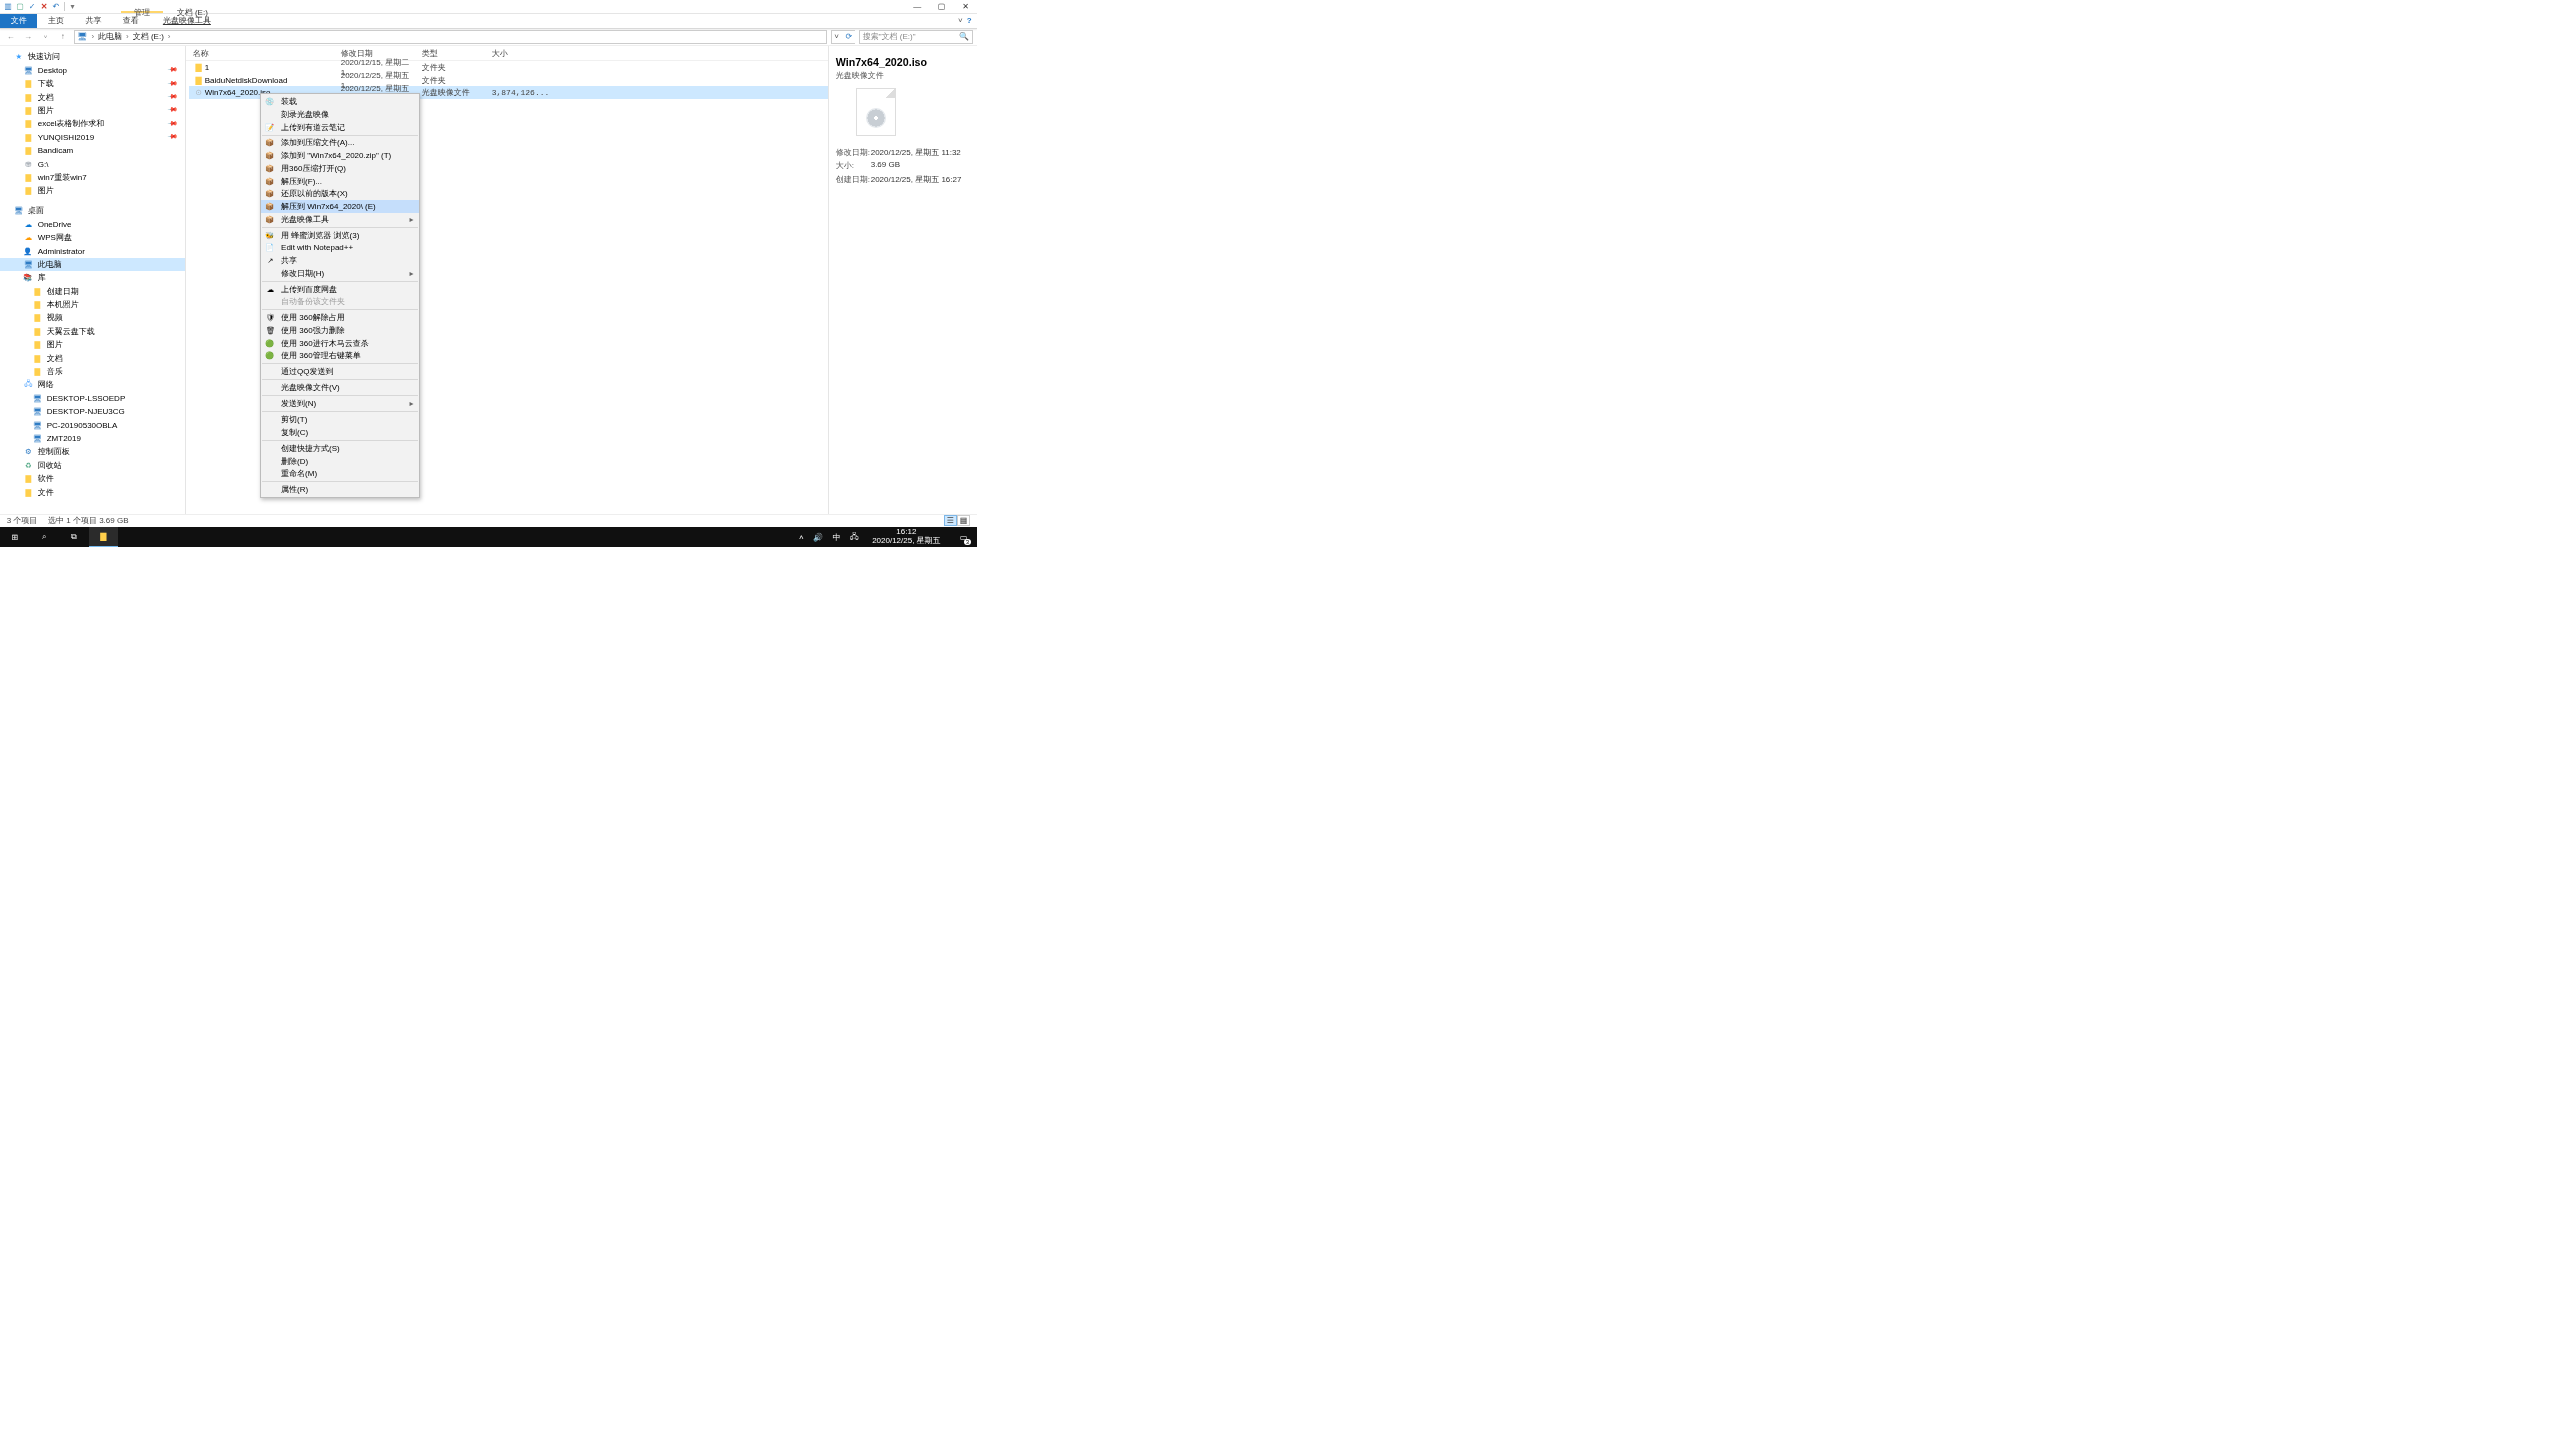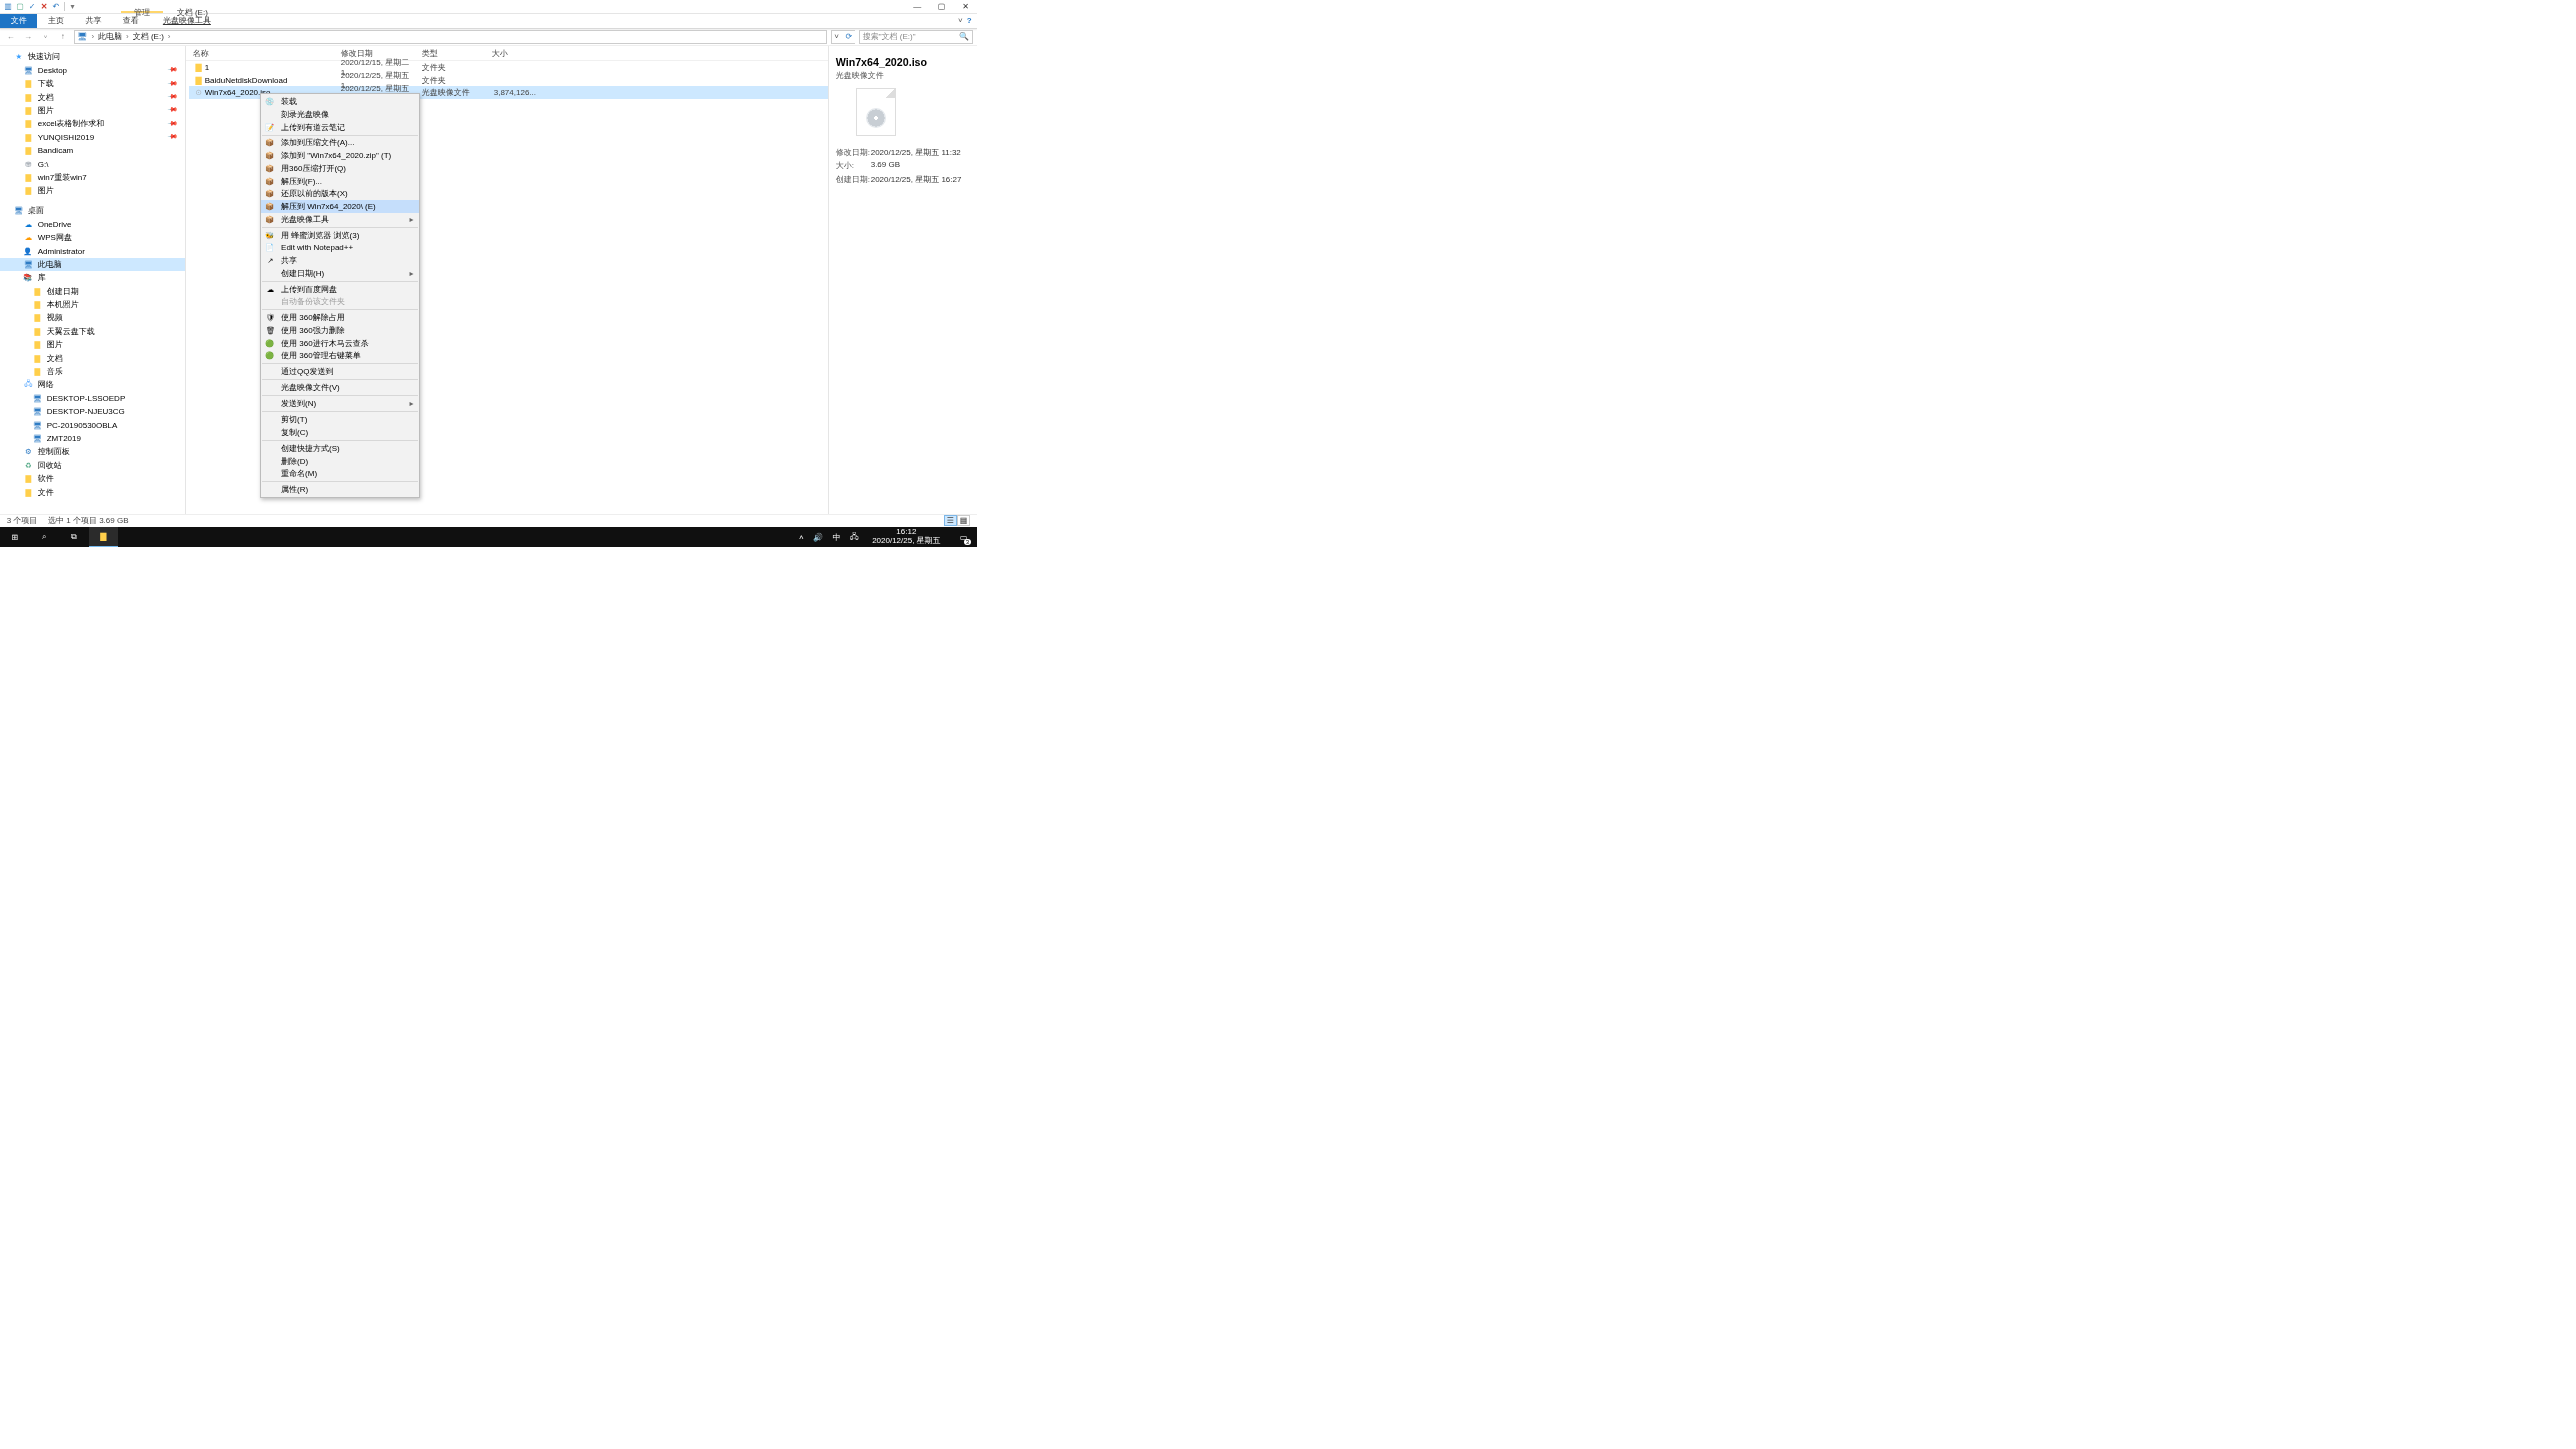--- a/index.html
+++ b/index.html
@@ -56,21 +56,21 @@
   .col-mod  { width:81px;}
   .col-type { width:70px;font-family:Liberation Serif, serif;}
   .col-size { width:47px; }
   .rows { padding-left:2.7px;}
   .row { display:flex; align-items:center; height:12.7px; padding-left:4px;}
   .row.sel { background:#cde8ff;}
   .row .ic { width:12px; text-align:center;}
   .row .nm { width:136px; }
   .row .md { width:81px; color:#444;}
   .row .tp { width:70px; color:#444;}
-  .row .sz { width:47px; color:#444; text-align:right; padding-right:2.7px;}
+  .row .sz { width:47px; color:#444; text-align:right; padding-right:2.7px;font-family:Liberation Mono, monospace;}
   
   .ctxmenu { position:absolute; left:260px; top:93px; width:160px; background:#f2f2f2; border:0.7px solid #bcbcbc; box-shadow:1.3px 2px 4px rgba(0,0,0,.25); padding:1.3px 0;}
   .mi { display:flex; align-items:center; height:12.7px; padding:0 5.4px 0 4px; gap:5.4px;}
   .mi.hover { background:#c5defb;}
   .mi.disabled { color:#9e9e9e;}
   .mi .mico { width:10.7px; height:10.7px; display:flex; align-items:center; justify-content:center; font-size:7.4px;}
   .mi .mtxt { flex:1; }
   .mi .sub { color:#666;}
   .msep { height:0.7px; background:#d7d7d7; margin:1.3px 0.7px;}
   
@@ -407,21 +407,21 @@
     <div class="mi">
       <span class="mico">📄</span>
     <span class="mtxt">Edit with Notepad++</span>
     </div>
     <div class="mi">
       <span class="mico">↗</span>
     <span class="mtxt">共享</span>
     </div>
     <div class="mi">
       <span class="mico"></span>
-    <span class="mtxt">创建日期(H)</span>
+    <span class="mtxt">修改日期(H)</span>
     <span class="sub">▸</span>
     </div>
     <div class="msep"></div>
     <div class="mi">
       <span class="mico">☁</span>
     <span class="mtxt">上传到百度网盘</span>
     </div>
     <div class="mi disabled">
       <span class="mico"></span>
     <span class="mtxt">自动备份该文件夹</span>

